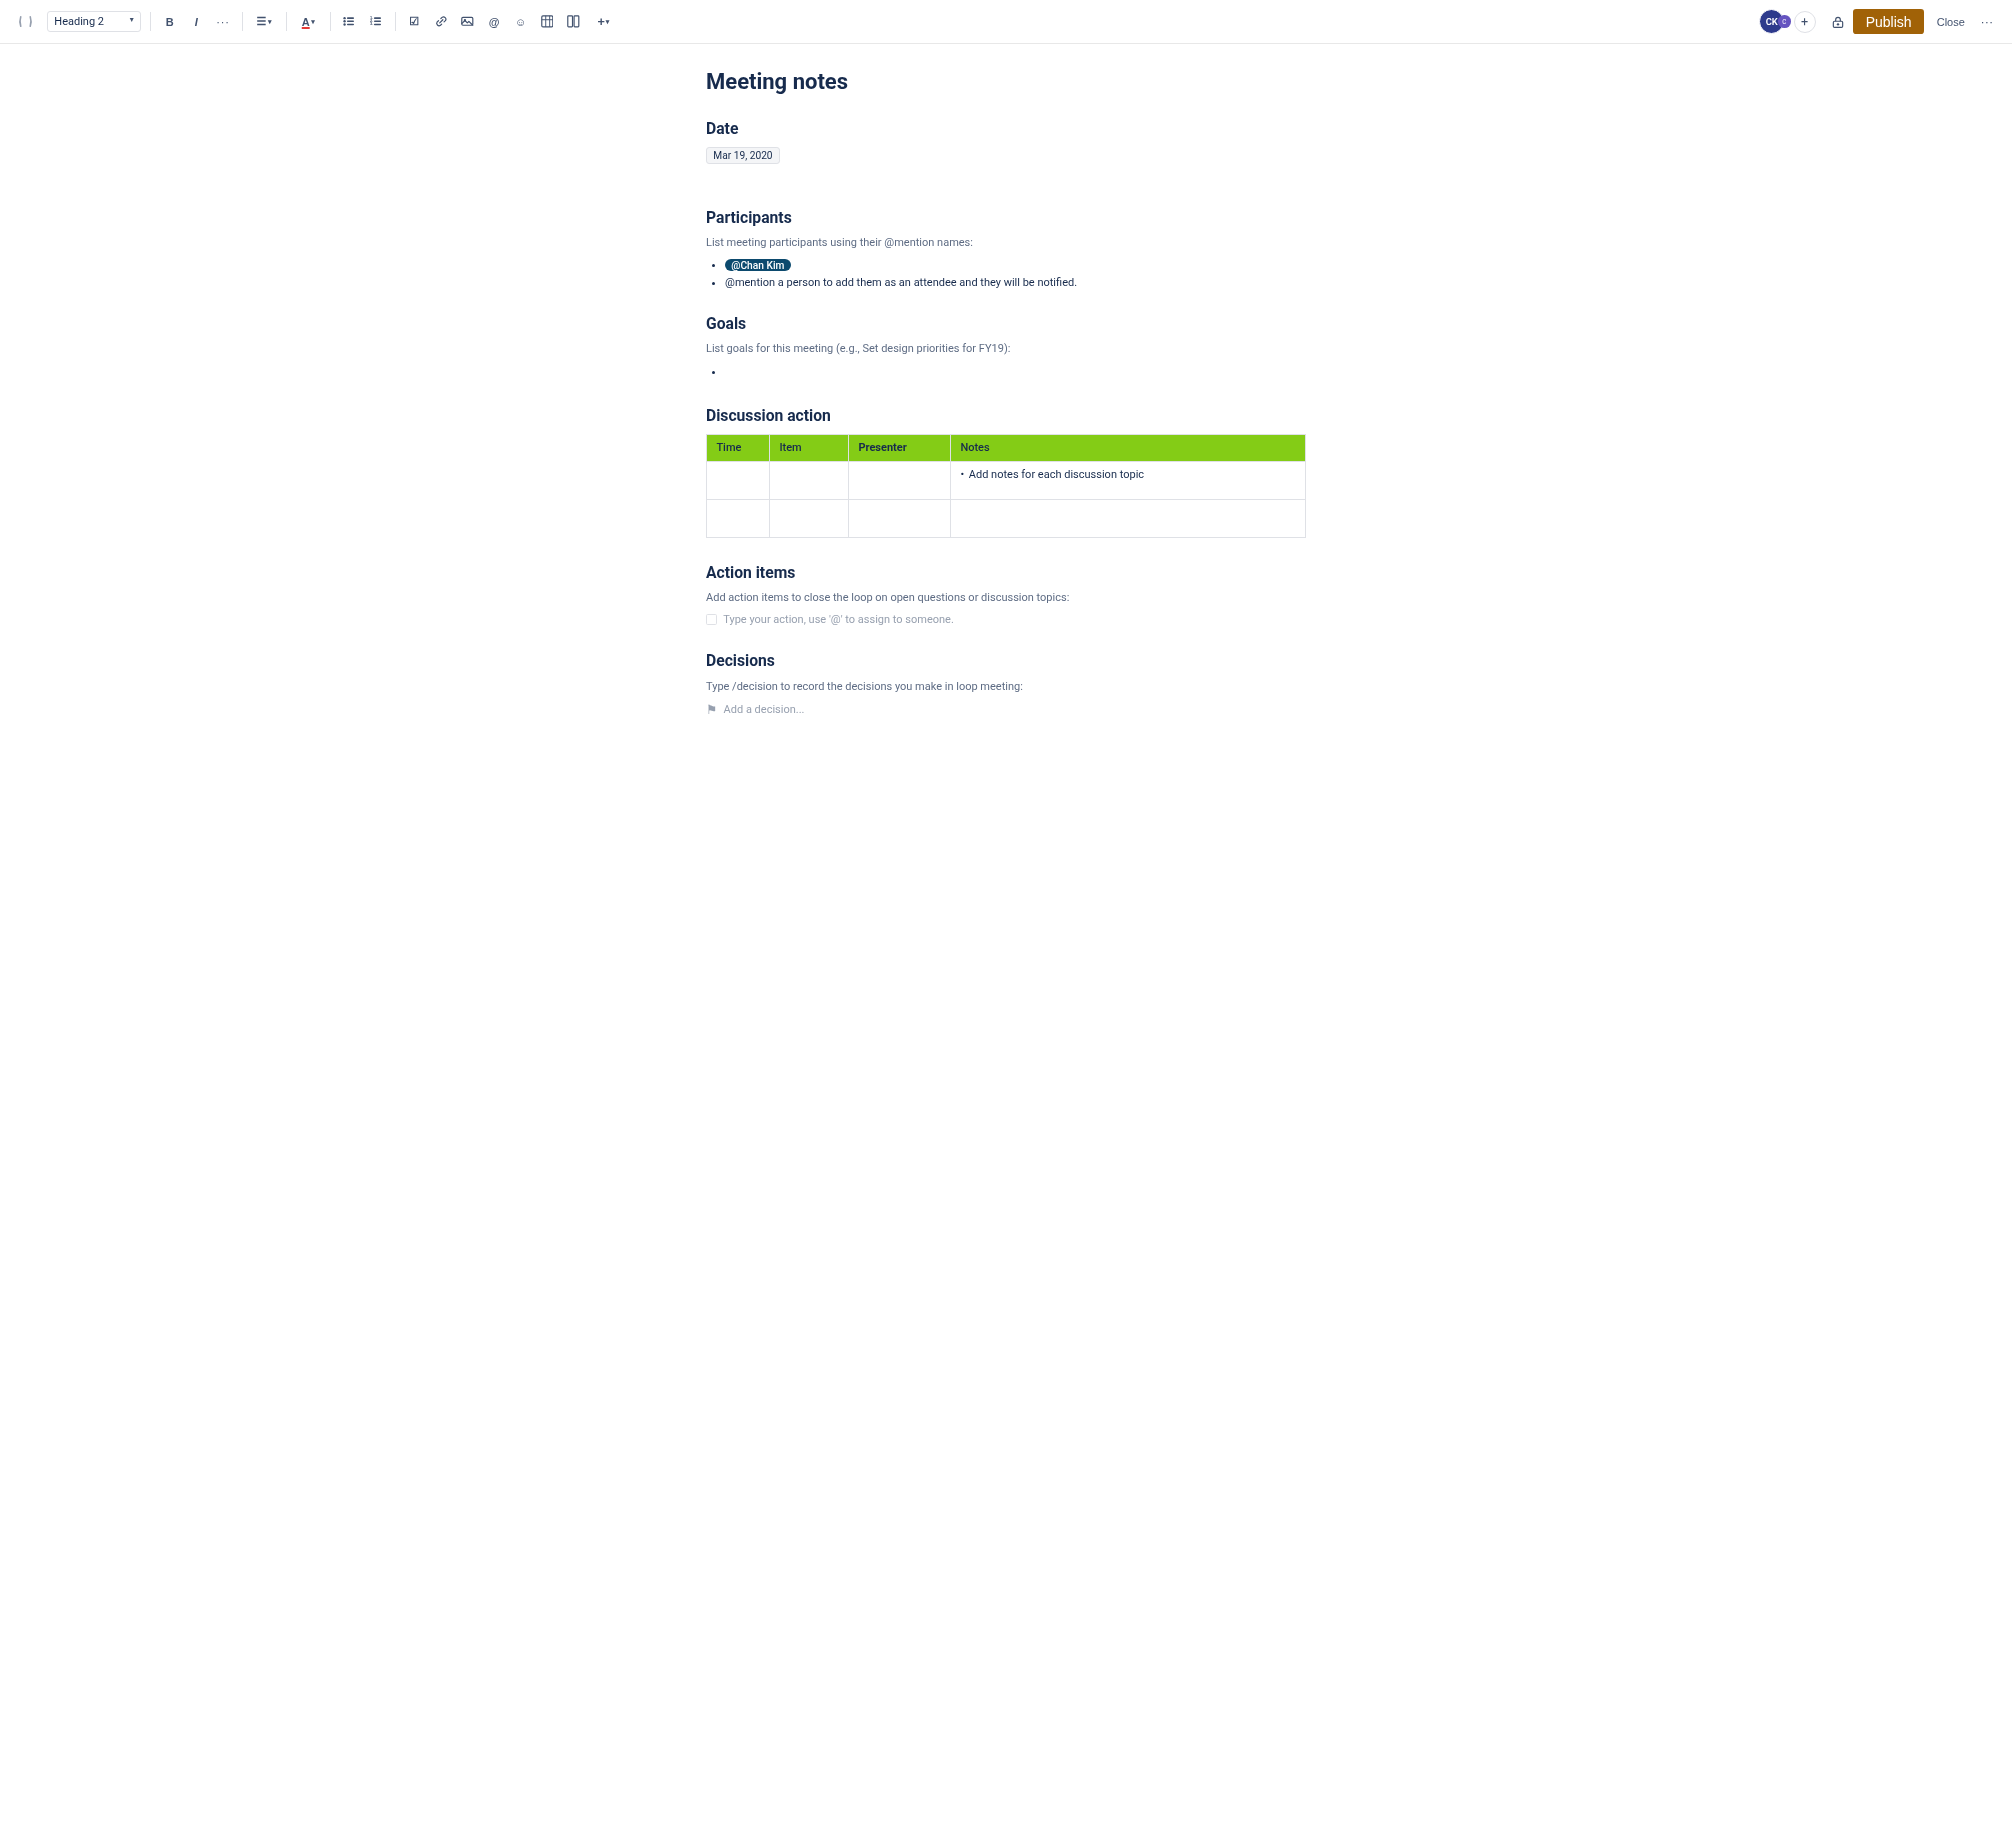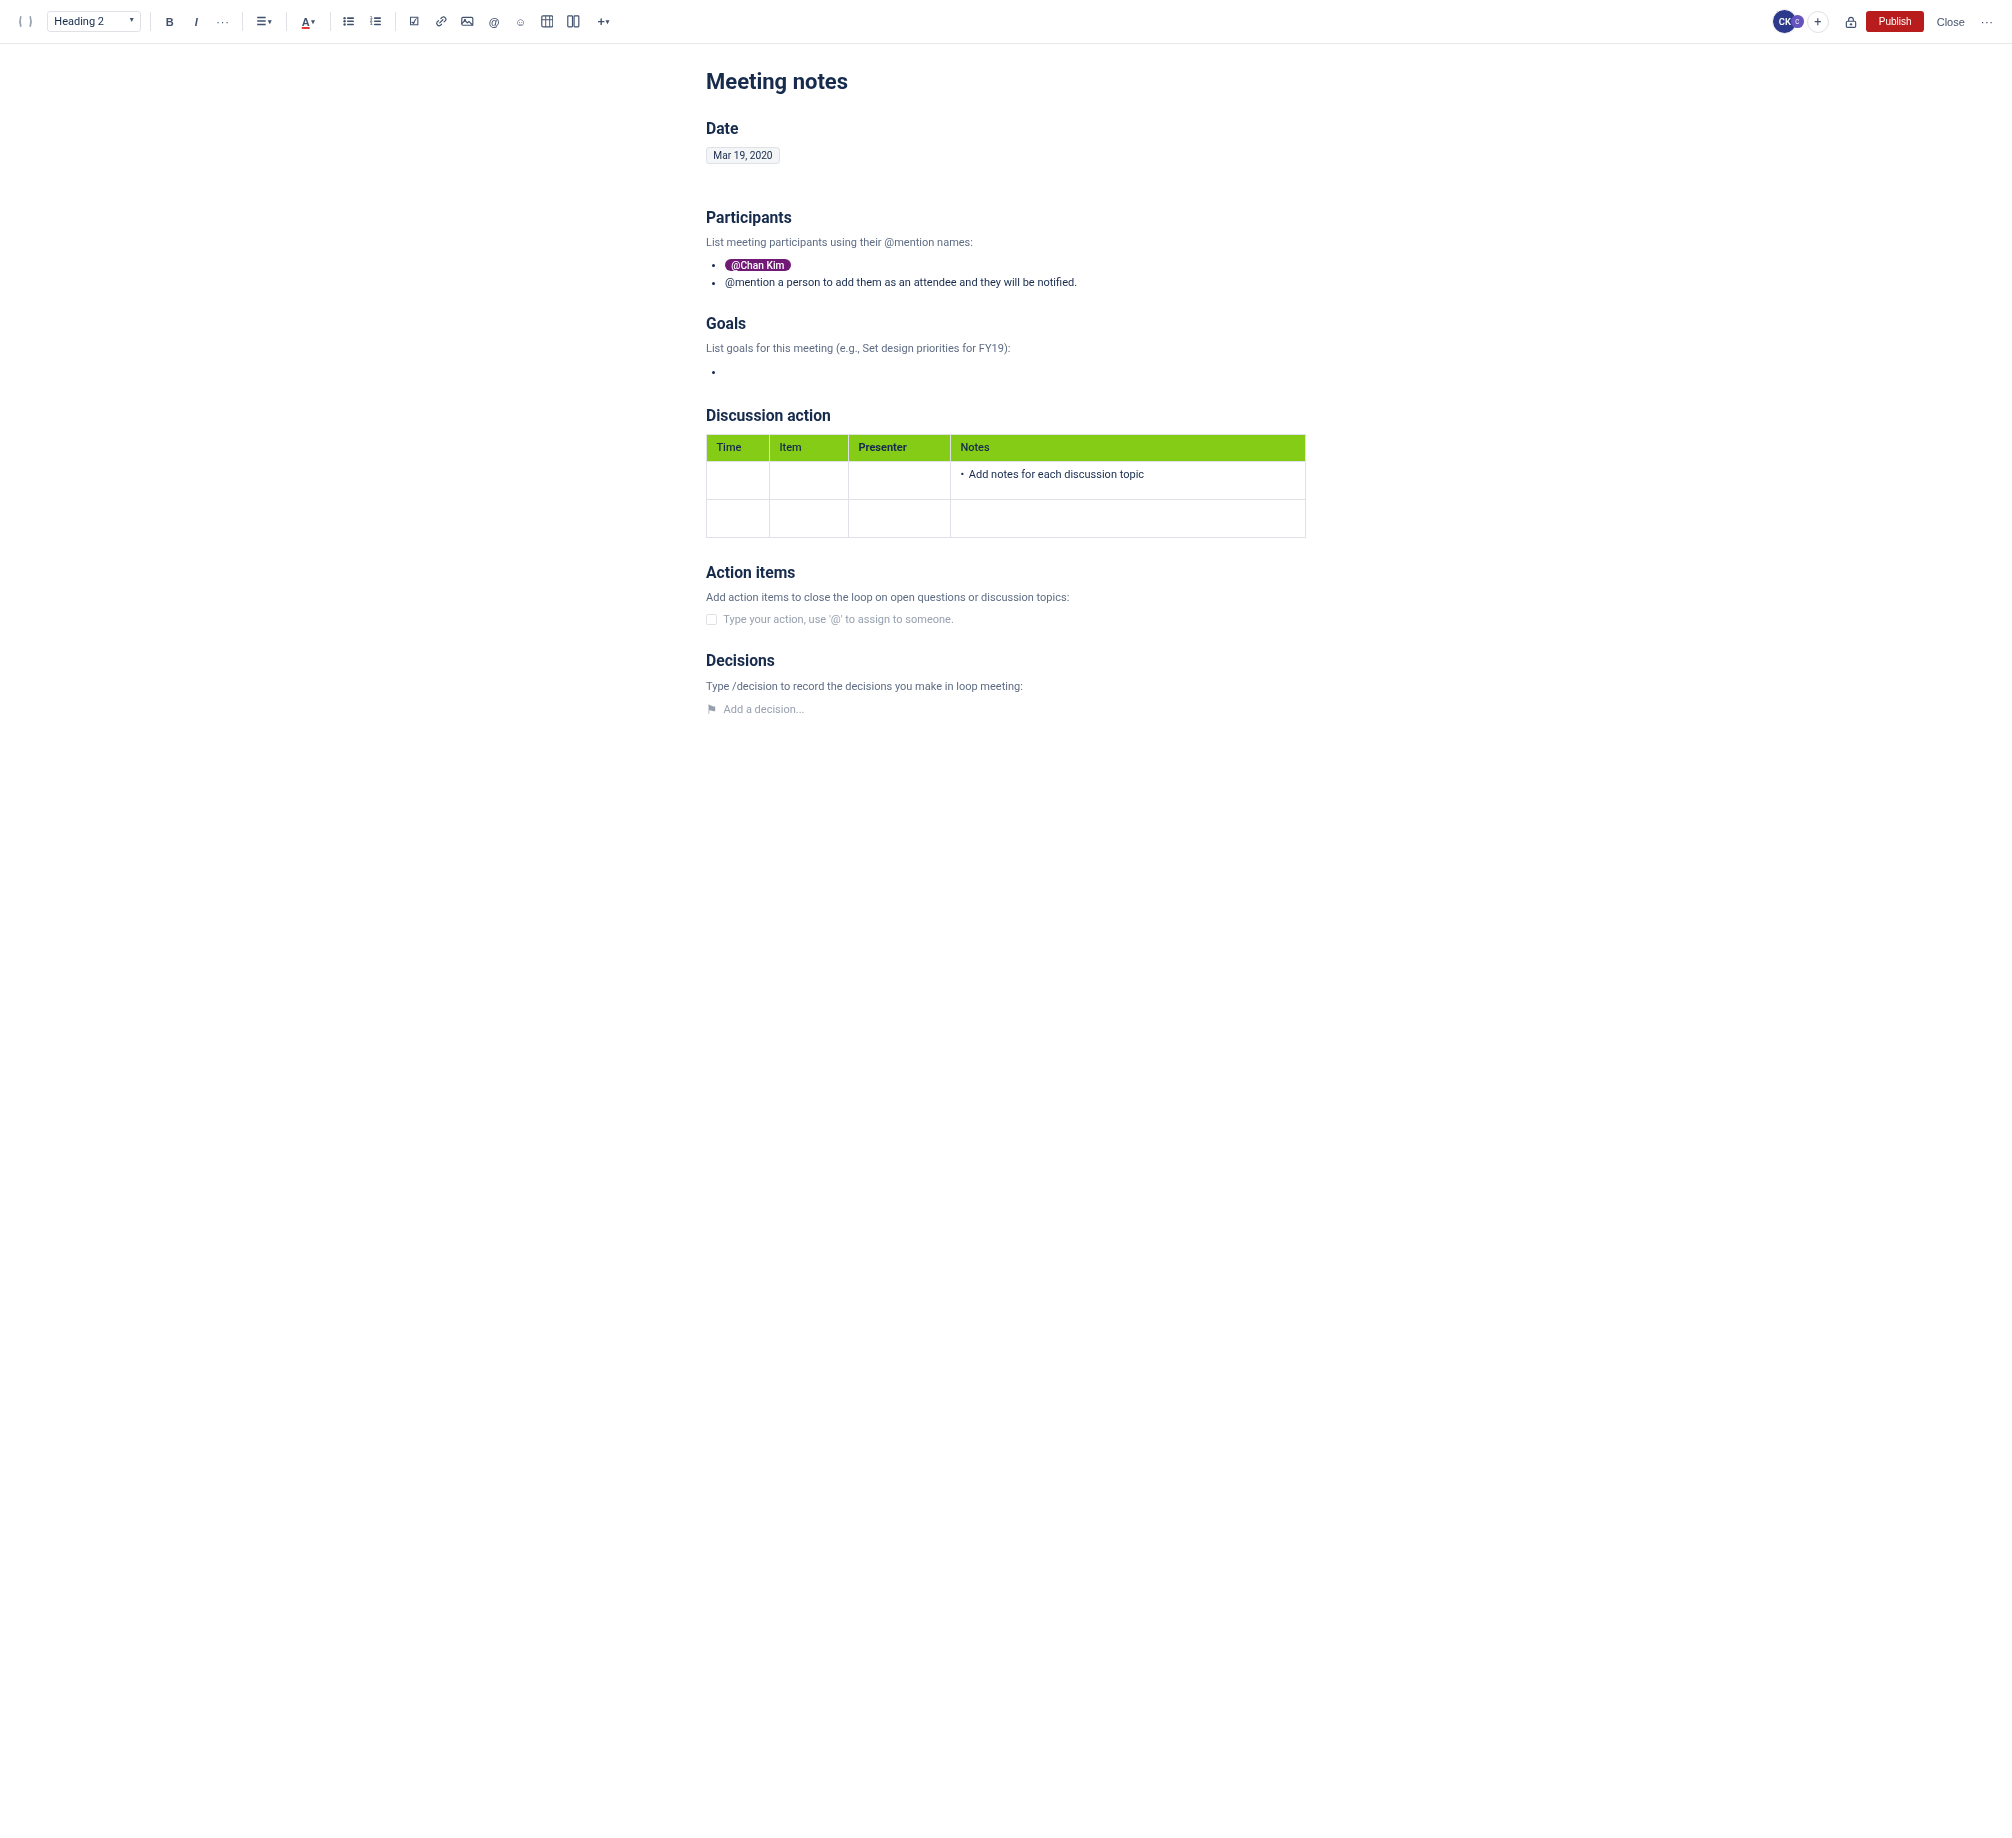--- a/index.html
+++ b/index.html
@@ -126,26 +126,26 @@
       justify-content: center;
       width: 25px;
       height: 25px;
       border-radius: 3.1px;
       cursor: pointer;
       color: #42526e;
       border: none;
       background: transparent;
     }
     .publish-btn {
-      background: #b91c1c;
+      background: #a16207;
       color: #fff;
       border: none;
       border-radius: 3.1px;
       padding: 4.7px 12.6px;
-      font-size: 10px;
+      font-size: 14px;
       font-weight: 500;
       cursor: pointer;
       margin-right: 3.1px;
     }
     .close-btn {
       background: transparent;
       border: none;
       font-size: 11px;
       color: #42526e;
       cursor: pointer;
@@ -204,21 +204,21 @@
       list-style: disc;
       padding-left: 19px;
       margin-bottom: 6.3px;
     }
     ul.editor-list li {
       margin-bottom: 4.7px;
       font-size: 11px;
       color: #172b4d;
     }
     .mention-tag {
-      background: #701a75;
+      background: #0c4a6e;
       color: #fff;
       border-radius: 9.4px;
       padding: 0.8px 6.3px;
       font-size: 10.2px;
       font-weight: 500;
     }
     .empty-bullet {
       list-style: disc;
       padding-left: 19px;
     }

